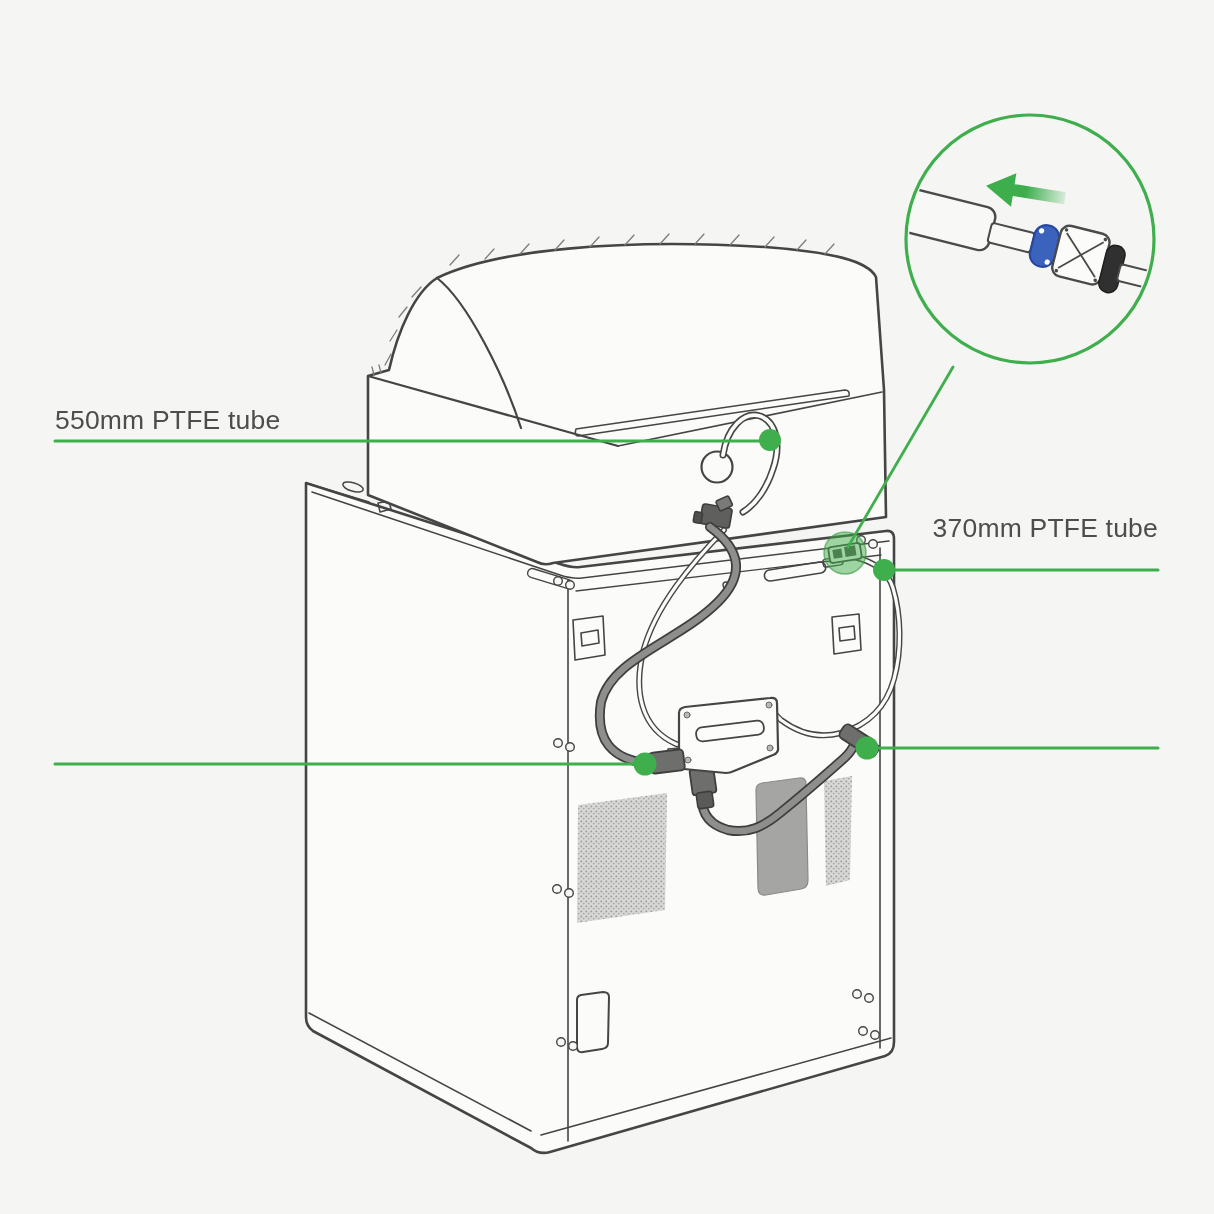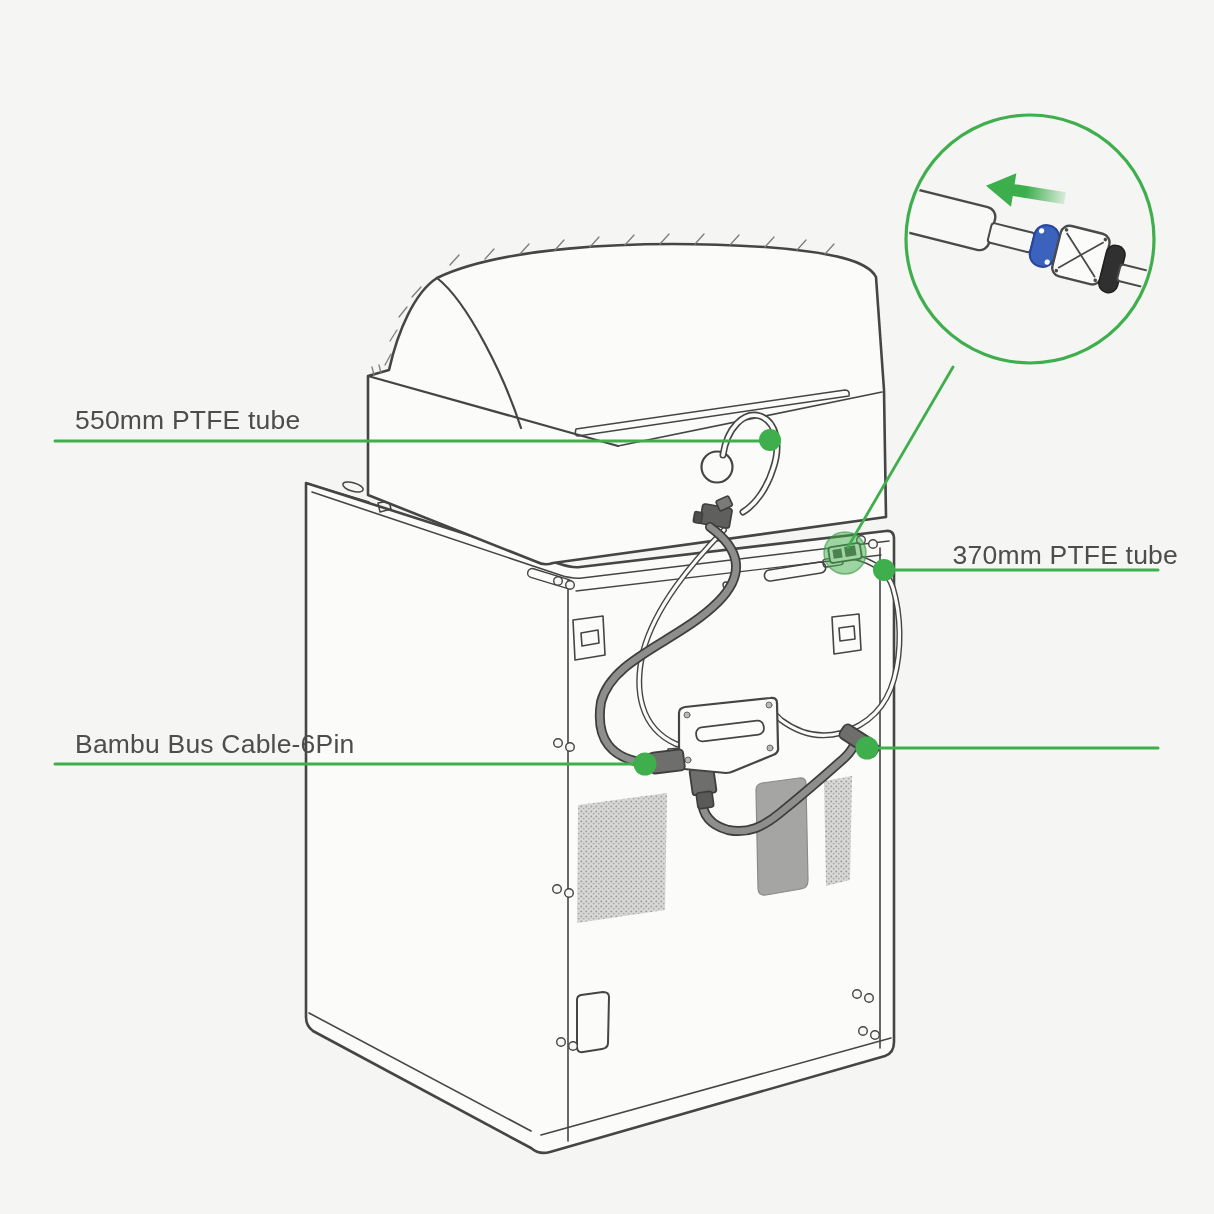--- a/index.html
+++ b/index.html
@@ -4,21 +4,21 @@
 <style>
   html,body{margin:0;padding:0;background:#e9e9e7;}
   .stage{
     position:relative;width:1214px;height:1214px;margin:0 auto;
     background:#f5f5f3;overflow:hidden;
     font-family:"Liberation Sans", sans-serif;
   }
   .stage svg{position:absolute;left:0;top:0;}
   .callout-label{
     position:absolute;color:#4d4d4d;font-size:26.5px;font-weight:500;
-    letter-spacing:.2px;white-space:nowrap;line-height:1.1;margin-left:20px;
+    letter-spacing:.2px;white-space:nowrap;line-height:1.1;
   }
   .align-right{text-align:right;}
 </style>
 </head>
 <body>
 
 <div class="stage">
 
 <svg width="1214" height="1214" viewBox="0 0 1214 1214">
   <defs>
@@ -232,17 +232,16 @@
         <rect x="1106" y="222" width="19" height="48" rx="9" fill="#303030" stroke="#1f1f1f" stroke-width="1.5"></rect>
         <rect x="1123" y="239" width="52" height="17" rx="3" fill="#f8f8f6" stroke-width="2"></rect>
       </g>
       <polygon fill="url(#arrowGrad)" transform="rotate(9 988 186)" points="986,186 1014,169 1014,180 1066,180 1066,192 1014,192 1014,203"></polygon>
     </g>
   </g>
 </svg>
 
   <div class="callout-label" style="left:55px; top:406px;">550mm PTFE tube</div>
 
-  <div class="callout-label align-right" style="left:878px; top:541px; width:280px;">370mm PTFE tube</div>
-
-  <div class="callout-label" style="left:55px; top:730px;">Bambu Bus Cable-6Pin</div>
+  <div class="callout-label align-right" style="left:878px; top:514px; width:280px;">370mm PTFE tube</div>
+
 
 </div>
 
 </body></html>

